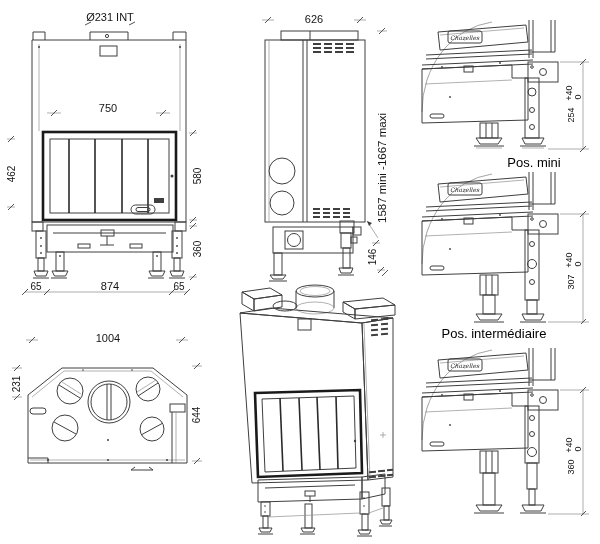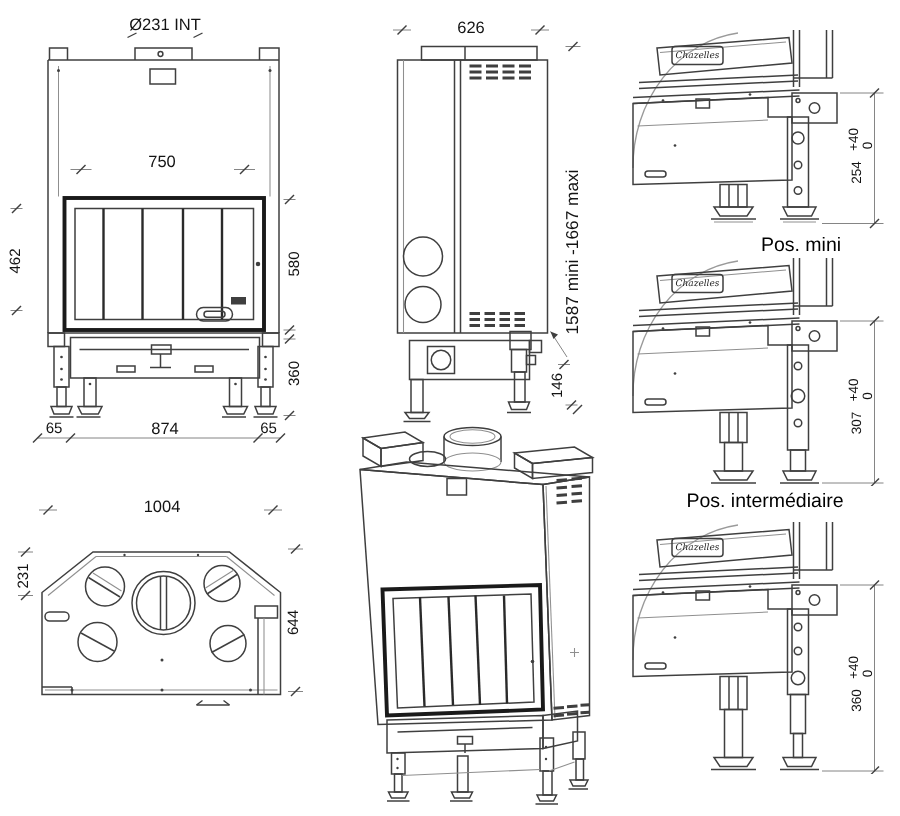--- a/index.html
+++ b/index.html
@@ -424,21 +424,21 @@
       <line class="dimln" x1="140" y1="42" x2="169" y2="42"></line>
       <line class="dimln" x1="128" y1="150" x2="169" y2="150"></line>
       <line class="dimln" x1="163" y1="42" x2="163" y2="150"></line>
       <line class="tick" x1="160" y1="45" x2="166" y2="39"></line>
         <line class="tick" x1="160" y1="153" x2="166" y2="147"></line>
       <text class="dim" style="font-size:9px" transform="rotate(-90 149 88)" x="149" y="88">+40</text>
       <text class="dim" style="font-size:9px" transform="rotate(-90 158 92)" x="158" y="92">0</text>
       <text class="dim" style="font-size:9px" transform="rotate(-90 151 110)" x="151" y="110">307</text>
     </g>
   </svg>
-  <div class="caption" style="left:420px;top:326px">Pos. intermédiaire</div>
+  <div class="caption" style="left:404px;top:326px">Pos. intermédiaire</div>
 
   <svg class="view" style="left:420px;top:348px" width="180" height="168" viewBox="0 0 180 168">
     <g>
       <path class="arc" d="M72,2 A80,90 0 0 0 2,92"></path>
       <line class="ln" x1="109" y1="0" x2="109" y2="38"></line>
         <line class="ln" x1="113" y1="0" x2="113" y2="38"></line>
       <line class="ln" x1="131" y1="0" x2="131" y2="32"></line>
         <line class="ln" x1="135" y1="0" x2="135" y2="32"></line>
       <line class="ln" x1="109" y1="32" x2="135" y2="32"></line>
       <path class="ln" d="M18,12 L106,5 L108,22 L20,30 Z"></path>

